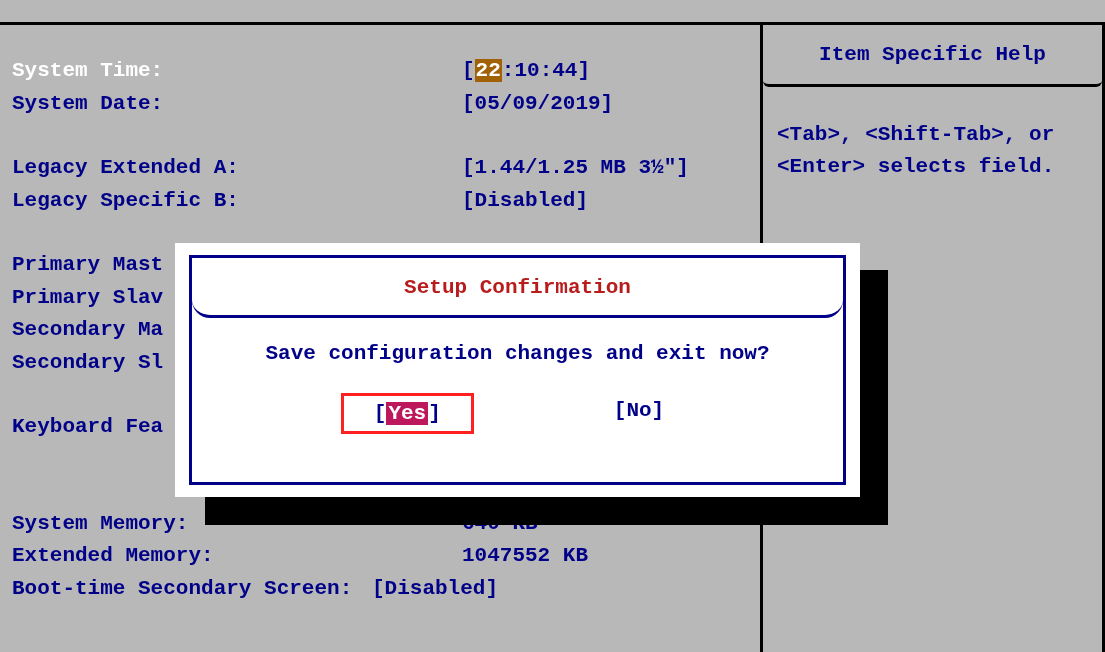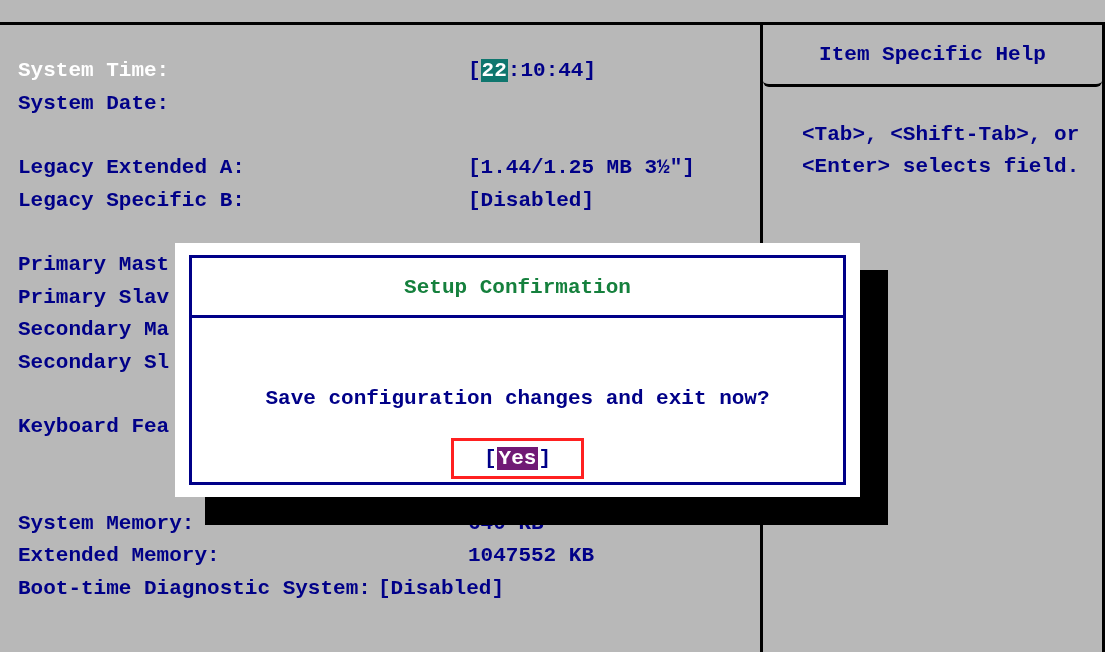--- a/index.html
+++ b/index.html
@@ -19,21 +19,21 @@
       left: 0;
       right: 0;
       bottom: 0;
       border: 3px solid #000;
       border-left: none;
       border-bottom: none;
     }
     .main-panel {
       position: absolute;
       top: 0;
-      left: 6px;
+      left: 0;
       width: 760px;
       bottom: 0;
       padding: 30px 12px 12px 12px;
     }
     .help-panel {
       position: absolute;
       top: 0;
       left: 760px;
       right: 0;
       bottom: 0;
@@ -43,37 +43,36 @@
       text-align: center;
       padding: 18px 10px;
       color: #000088;
       border-bottom: 3px solid #000;
       border-radius: 6px;
     }
     .help-body {
       padding: 32px 10px 10px 14px;
       color: #000088;
       line-height: 1.5;
-      margin-left: 25px;
     }
     .row {
       display: flex;
       color: #000088;
       line-height: 1.55;
     }
     .label {
       width: 450px;
       text-align: left;
     }
     .value {
       color: #000088;
     }
     .white { color: #ffffff; }
     .inverted {
-      background: #0f766e;
+      background: #a16207;
       color: #ffffff;
       padding: 0 1px;
     }
     .spacer { height: 32px; }
     .dialog-shadow {
       position: absolute;
       top: 270px;
       left: 205px;
       width: 683px;
       height: 255px;
@@ -87,61 +86,62 @@
       height: 254px;
       background: #ffffff;
       padding: 12px 14px;
     }
     .dialog {
       border: 3px solid #000088;
       height: 100%;
       background: #ffffff;
     }
     .dialog-title {
-      color: #15803d;
+      color: #b91c1c;
       text-align: center;
       padding: 18px 10px 16px 10px;
       border-bottom: 3px solid #000088;
+      border-radius: 18px;
     }
     .dialog-message {
       color: #000088;
       text-align: center;
       padding: 24px 10px 10px 10px;
-      margin-top: 45px;
     }
     .dialog-buttons {
       display: flex;
       justify-content: center;
       gap: 110px;
       padding: 18px 10px 10px 10px;
     }
     .btn {
       color: #000088;
       padding: 6px 30px;
     }
     .btn-highlight {
       border: 3px solid #ff2020;
     }
     .btn-yes-text {
-      background: #701a75;
+      background: #be185d;
       color: #ffffff;
       padding: 0 2px;
     }
   </style>
 </head>
 <body>
 
 <div class="main-container">
   <div class="main-panel">
     <div class="row">
       <span class="label white">System Time:</span>
       <span class="value">[<span class="inverted">22</span><span>:10:44</span>]</span>
     </div>
     <div class="row">
       <span class="label">System Date:</span>
+      <span class="value">[05/09/2019]</span>
     </div>
     <div class="spacer"></div>
     <div class="row">
       <span class="label">Legacy Extended A:</span>
       <span class="value">[1.44/1.25 MB  3½"]</span>
     </div>
     <div class="row">
       <span class="label">Legacy Specific B:</span>
       <span class="value">[Disabled]</span>
     </div>
@@ -166,33 +166,34 @@
     <div class="spacer"></div>
     <div class="row">
       <span class="label">System Memory:</span>
       <span class="value">640 KB</span>
     </div>
     <div class="row">
       <span class="label">Extended Memory:</span>
       <span class="value">1047552 KB</span>
     </div>
     <div class="row">
-      <span class="label" style="width:360px">Boot-time Diagnostic System:</span>
+      <span class="label" style="width:360px">Boot-time Secondary Screen:</span>
       <span class="value">[Disabled]</span>
     </div>
   </div>
 
   <div class="help-panel">
     <div class="help-title">Item Specific Help</div>
     <div class="help-body">&lt;Tab&gt;, &lt;Shift-Tab&gt;, or &lt;Enter&gt; selects field.</div>
   </div>
 </div>
 
 <div class="dialog-shadow"></div>
 <div class="dialog-outer">
   <div class="dialog">
     <div class="dialog-title">Setup Confirmation</div>
     <div class="dialog-message">Save configuration changes and exit now?</div>
     <div class="dialog-buttons">
       <div class="btn btn-highlight">[<span class="btn-yes-text">Yes</span>]</div>
+      <div class="btn">[No]</div>
     </div>
   </div>
 </div>
 
 </body></html>

